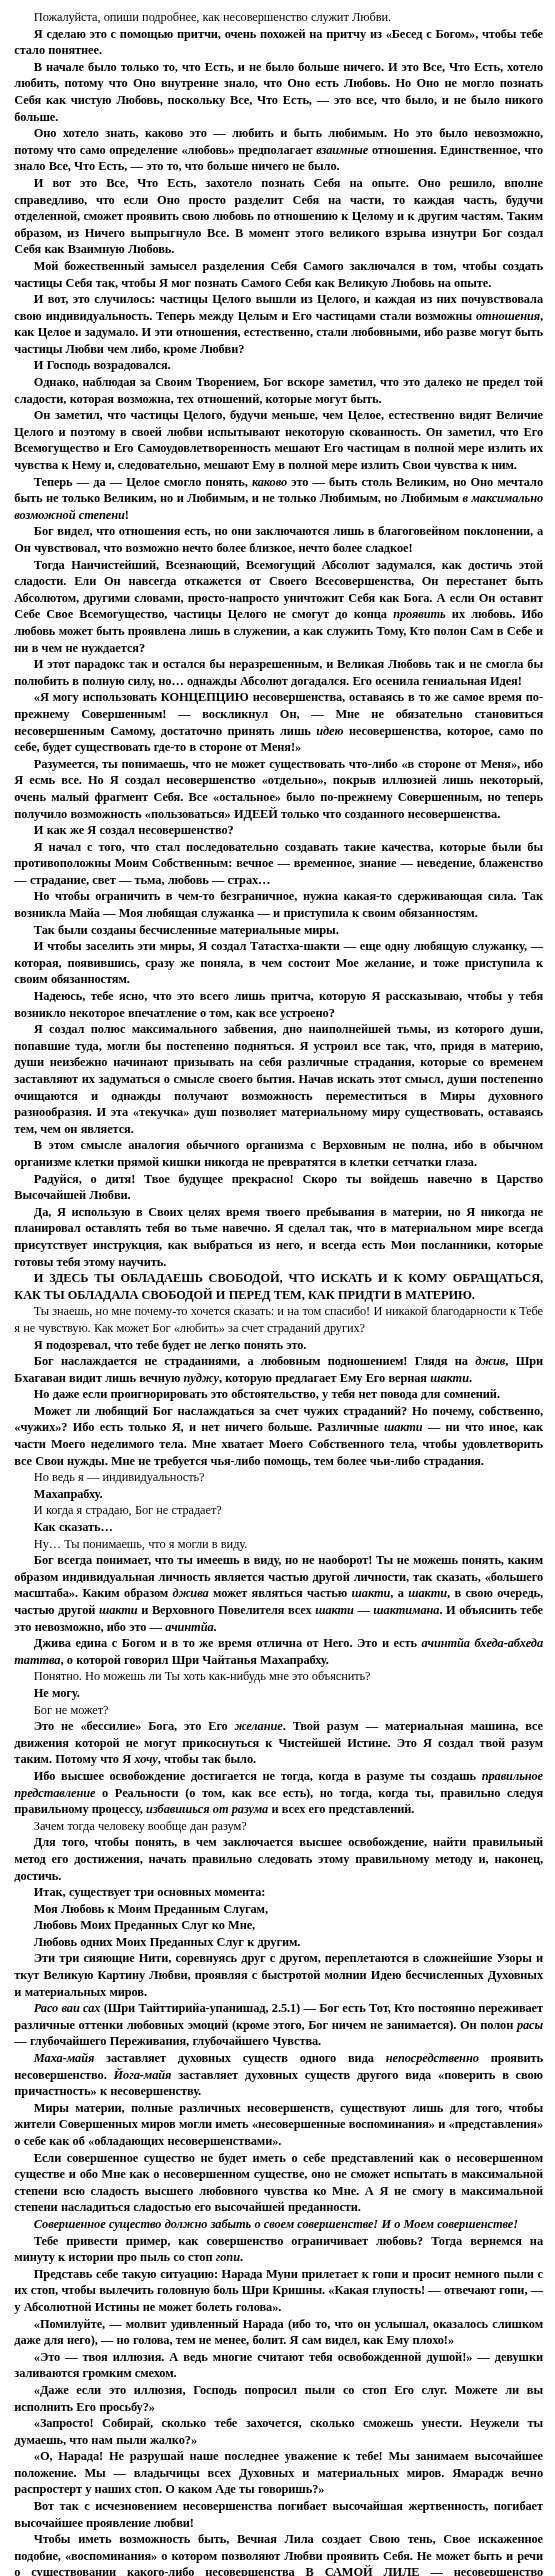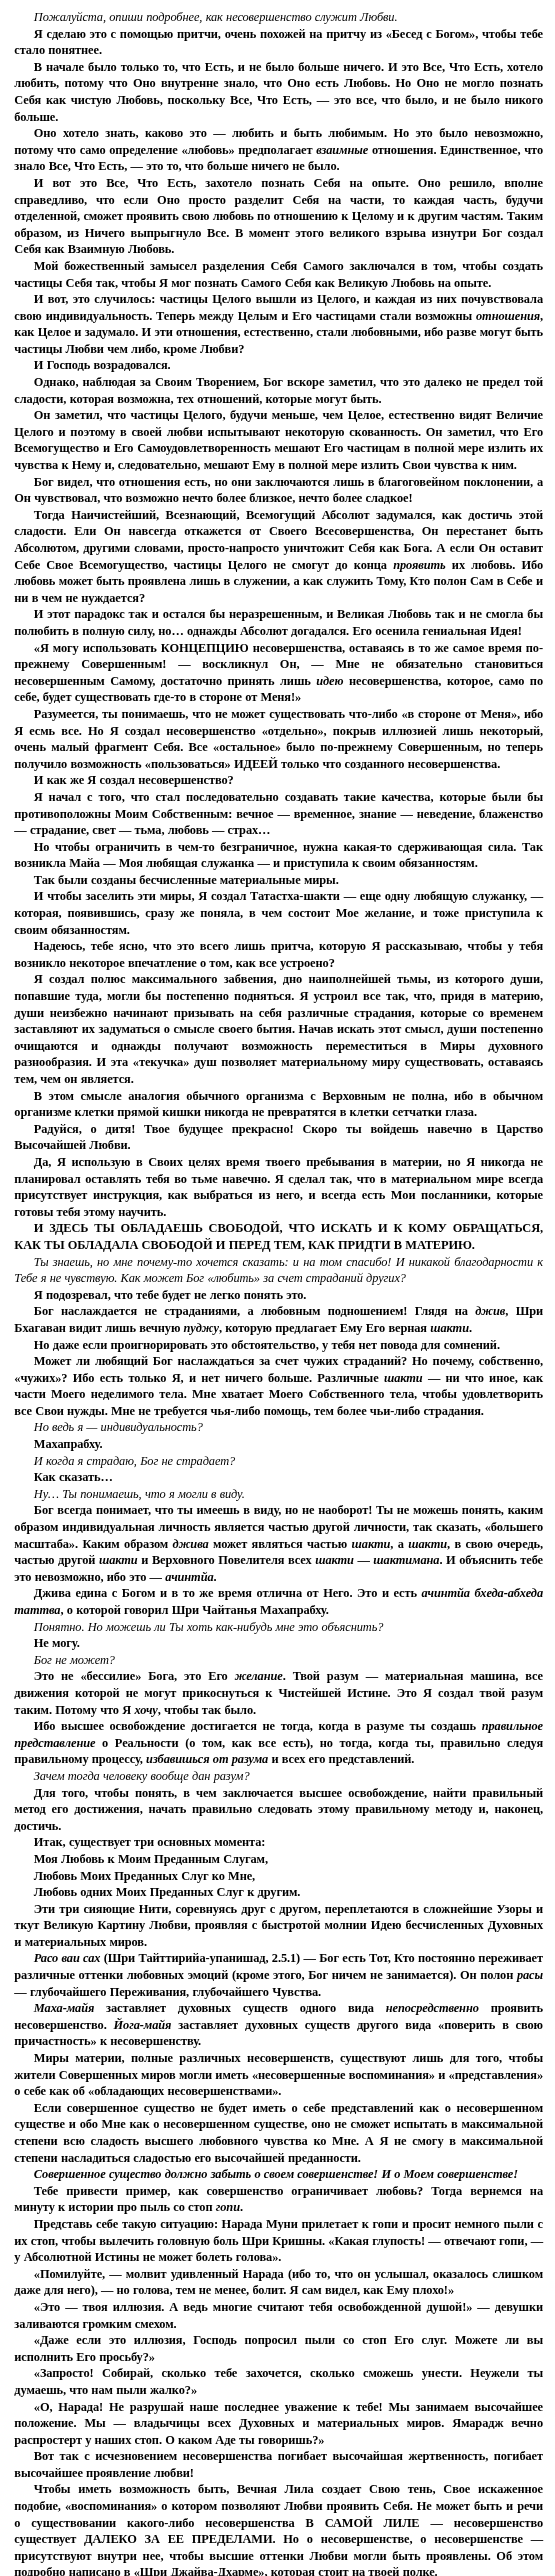--- a/index.html
+++ b/index.html
@@ -22,38 +22,39 @@
   p.para {
     margin: 0;
     text-align: justify;
     text-indent: 19.5px;
     font-size: 12.4px;
     line-height: 16.6px;
     letter-spacing: -0.1px;
     word-spacing: 0.3px;
   }
   p.para.god { font-weight: bold; }
-  p.para.human { font-weight: normal; font-style: italic; }
+  p.para.human { font-weight: normal; }
   p.para i { }
 </style>
 </head>
 <body>
 
 <div class="page">
   <div>
       <p class="para human">Пожалуйста, опиши подробнее, как несовершенство служит Любви.</p>
       <p class="para god">Я сделаю это с помощью притчи, очень похожей на притчу из «Бесед с Богом», чтобы тебе стало понятнее.</p>
       <p class="para god">В начале было только то, что Есть, и не было больше ничего. И это Все, Что Есть, хотело любить, потому что Оно внутренне знало, что Оно есть Любовь. Но Оно не могло познать Себя как чистую Любовь, поскольку Все, Что Есть, — это все, что было, и не было никого больше.</p>
       <p class="para god">Оно хотело знать, каково это — любить и быть любимым. Но это было невозможно, потому что само определение «любовь» предполагает <i>взаимные</i> отношения. Единственное, что знало Все, Что Есть, — это то, что больше ничего не было.</p>
       <p class="para god">И вот это Все, Что Есть, захотело познать Себя на опыте. Оно решило, вполне справедливо, что если Оно просто разделит Себя на части, то каждая часть, будучи отделенной, сможет проявить свою любовь по отношению к Целому и к другим частям. Таким образом, из Ничего выпрыгнуло Все. В момент этого великого взрыва изнутри Бог создал Себя как Взаимную Любовь.</p>
       <p class="para god">Мой божественный замысел разделения Себя Самого заключался в том, чтобы создать частицы Себя так, чтобы Я мог познать Самого Себя как Великую Любовь на опыте.</p>
       <p class="para god">И вот, это случилось: частицы Целого вышли из Целого, и каждая из них почувствовала свою индивидуальность. Теперь между Целым и Его частицами стали возможны <i>отношения</i>, как Целое и задумало. И эти отношения, естественно, стали любовными, ибо разве могут быть частицы Любви чем либо, кроме Любви?</p>
       <p class="para god">И Господь возрадовался.</p>
       <p class="para god">Однако, наблюдая за Своим Творением, Бог вскоре заметил, что это далеко не предел той сладости, которая возможна, тех отношений, которые могут быть.</p>
       <p class="para god">Он заметил, что частицы Целого, будучи меньше, чем Целое, естественно видят Величие Целого и поэтому в своей любви испытывают некоторую скованность. Он заметил, что Его Всемогущество и Его Самоудовлетворенность мешают Его частицам в полной мере излить их чувства к Нему и, следовательно, мешают Ему в полной мере излить Свои чувства к ним.</p>
+      <p class="para god">Теперь — да — Целое смогло понять, <i>каково</i> это — быть столь Великим, но Оно мечтало быть не только Великим, но и Любимым, и не только Любимым, но Любимым <i>в максимально возможной степени</i>!</p>
       <p class="para god">Бог видел, что отношения есть, но они заключаются лишь в благоговейном поклонении, а Он чувствовал, что возможно нечто более близкое, нечто более сладкое!</p>
       <p class="para god">Тогда Наичистейший, Всезнающий, Всемогущий Абсолют задумался, как достичь этой сладости. Ели Он навсегда откажется от Своего Всесовершенства, Он перестанет быть Абсолютом, другими словами, просто-напросто уничтожит Себя как Бога. А если Он оставит Себе Свое Всемогущество, частицы Целого не смогут до конца <i>проявить</i> их любовь. Ибо любовь может быть проявлена лишь в служении, а как служить Тому, Кто полон Сам в Себе и ни в чем не нуждается?</p>
       <p class="para god">И этот парадокс так и остался бы неразрешенным, и Великая Любовь так и не смогла бы полюбить в полную силу, но… однажды Абсолют догадался. Его осенила гениальная Идея!</p>
       <p class="para god">«Я могу использовать КОНЦЕПЦИЮ несовершенства, оставаясь в то же самое время по-прежнему Совершенным! — воскликнул Он, — Мне не обязательно становиться несовершенным Самому, достаточно принять лишь <i>идею</i> несовершенства, которое, само по себе, будет существовать где-то в стороне от Меня!»</p>
       <p class="para god">Разумеется, ты понимаешь, что не может существовать что-либо «в стороне от Меня», ибо Я есмь все. Но Я создал несовершенство «отдельно», покрыв иллюзией лишь некоторый, очень малый фрагмент Себя. Все «остальное» было по-прежнему Совершенным, но теперь получило возможность «пользоваться» ИДЕЕЙ только что созданного несовершенства.</p>
       <p class="para god">И как же Я создал несовершенство?</p>
       <p class="para god">Я начал с того, что стал последовательно создавать такие качества, которые были бы противоположны Моим Собственным: вечное — временное, знание — неведение, блаженство — страдание, свет — тьма, любовь — страх…</p>
       <p class="para god">Но чтобы ограничить в чем-то безграничное, нужна какая-то сдерживающая сила. Так возникла Майа — Моя любящая служанка — и приступила к своим обязанностям.</p>
       <p class="para god">Так были созданы бесчисленные материальные миры.</p>
       <p class="para god">И чтобы заселить эти миры, Я создал Татастха-шакти — еще одну любящую служанку, — которая, появившись, сразу же поняла, в чем состоит Мое желание, и тоже приступила к своим обязанностям.</p>

